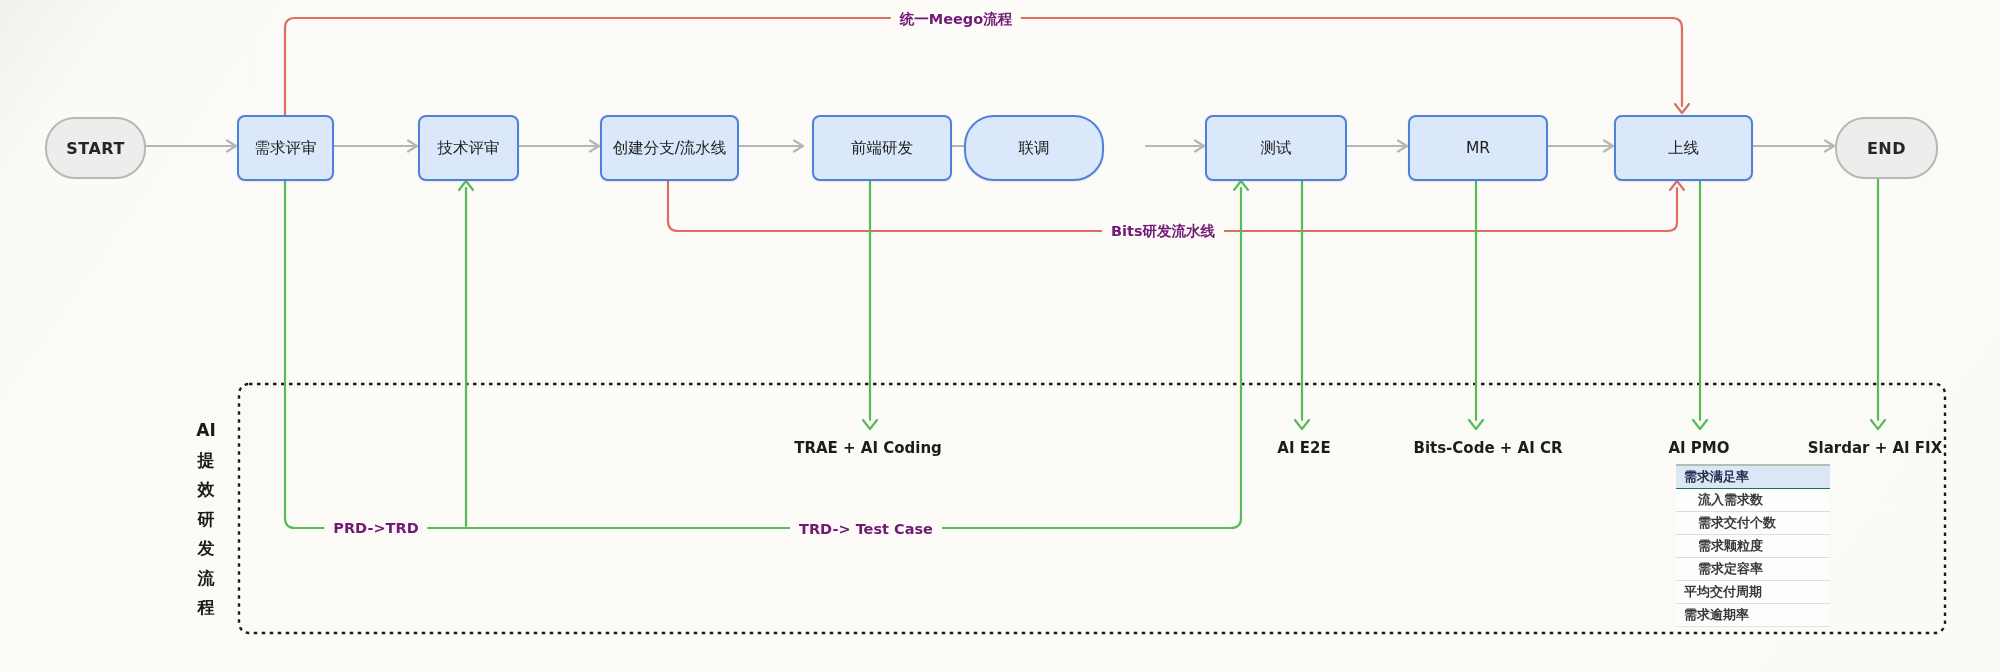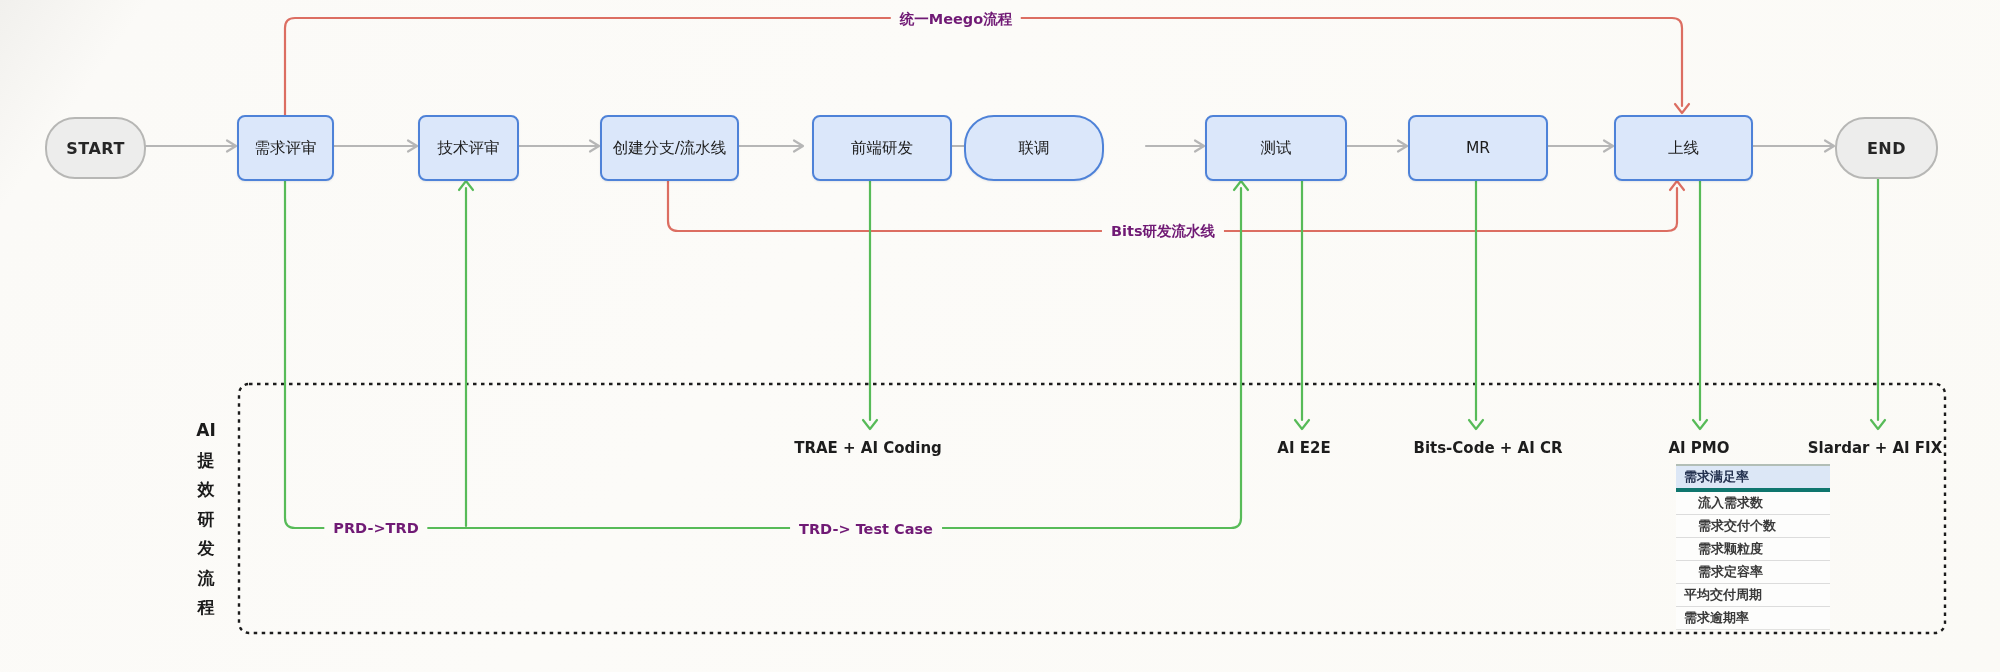--- a/index.html
+++ b/index.html
@@ -59,21 +59,21 @@
   .pmo-row{
     height:22px;line-height:22px;
     padding-left:8px;
     border-bottom:1px solid #dcdcdc;
     white-space:nowrap;overflow:hidden;font-weight:bold;
   }
   .pmo-row.indent{padding-left:22px;}
   .pmo-row.header{
     background:#dce7f6;
     font-weight:700;color:#23314f;
-    border-bottom:4px solid #0f766e;
+    border-bottom:1px solid #0f766e;
   }
   .pmo-row:last-child{border-bottom:1px solid #e2e2e0;}
   #watermark{
     position:absolute;left:1738px;top:566px;z-index:2;
     transform:rotate(-18deg);
     font-weight:700;font-size:15px;color:rgba(168,152,124,.38);
     letter-spacing:2px;
   }
 </style>
 </head>

